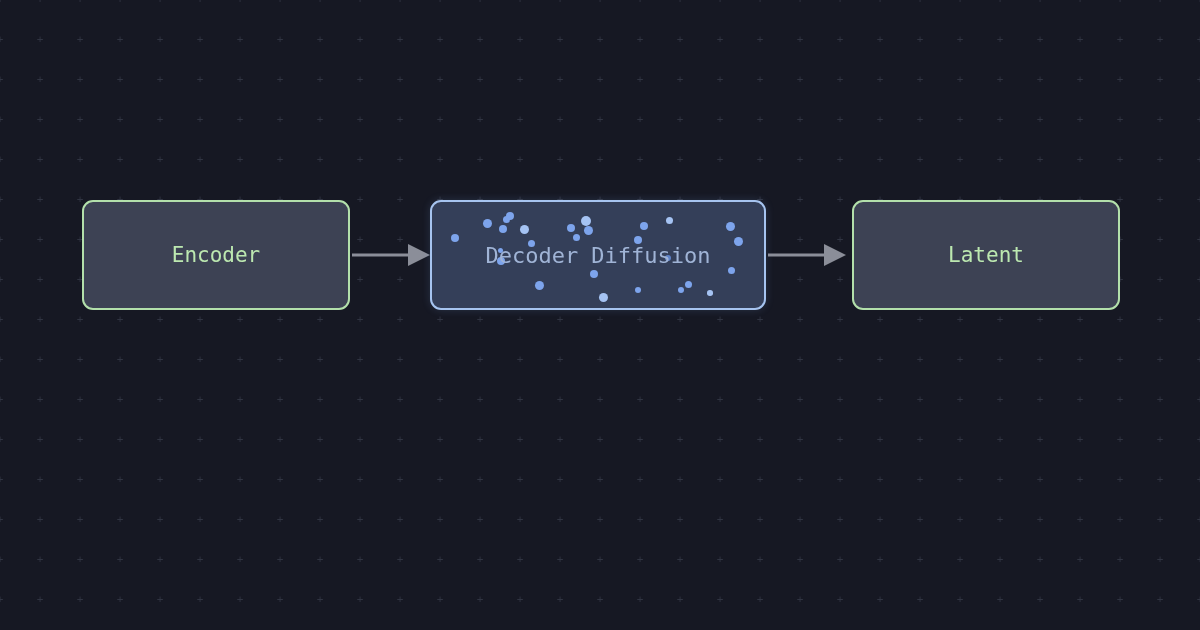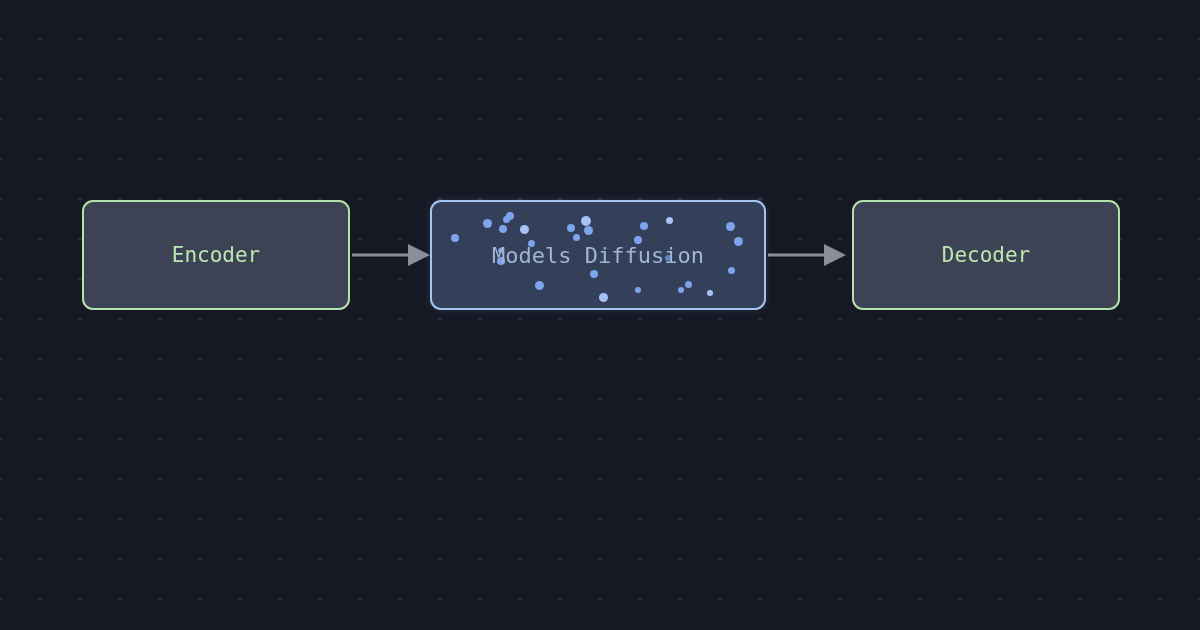--- a/index.html
+++ b/index.html
@@ -637,26 +637,26 @@
         <span class="noise-dot" style="left: 233.5px; top: 14.5px; width: 7px; height: 7px; background: rgb(165, 195, 243);"></span>
         <span class="noise-dot" style="left: 203px; top: 85px; width: 6px; height: 6px;"></span>
         <span class="noise-dot" style="left: 233px; top: 53px; width: 6px; height: 6px; background: rgb(95, 131, 200);"></span>
         <span class="noise-dot" style="left: 246px; top: 85px; width: 6px; height: 6px;"></span>
         <span class="noise-dot" style="left: 252.5px; top: 78.5px; width: 7px; height: 7px;"></span>
         <span class="noise-dot" style="left: 275.2px; top: 88.2px; width: 5.6px; height: 5.6px; background: rgb(165, 195, 243);"></span>
         <span class="noise-dot" style="left: 293.5px; top: 19.5px; width: 9px; height: 9px;"></span>
         <span class="noise-dot" style="left: 301.5px; top: 34.5px; width: 9px; height: 9px;"></span>
         <span class="noise-dot" style="left: 295.5px; top: 64.5px; width: 7px; height: 7px;"></span>
       </div>
-    <span class="node-label">Models Diffusion</span>
+    <span class="node-label">Decoder Diffusion</span>
   </div>
 
   <svg class="arrow arrow-2" viewBox="0 0 80 26">
     <line x1="1" y1="13" x2="58" y2="13"></line>
     <polygon points="57,2 79,13 57,24"></polygon>
   </svg>
 
   <div class="node node-green node-decoder">
-    <span class="node-label">Decoder</span>
+    <span class="node-label">Latent</span>
   </div>
 
 
 </div>
 
 </body></html>

